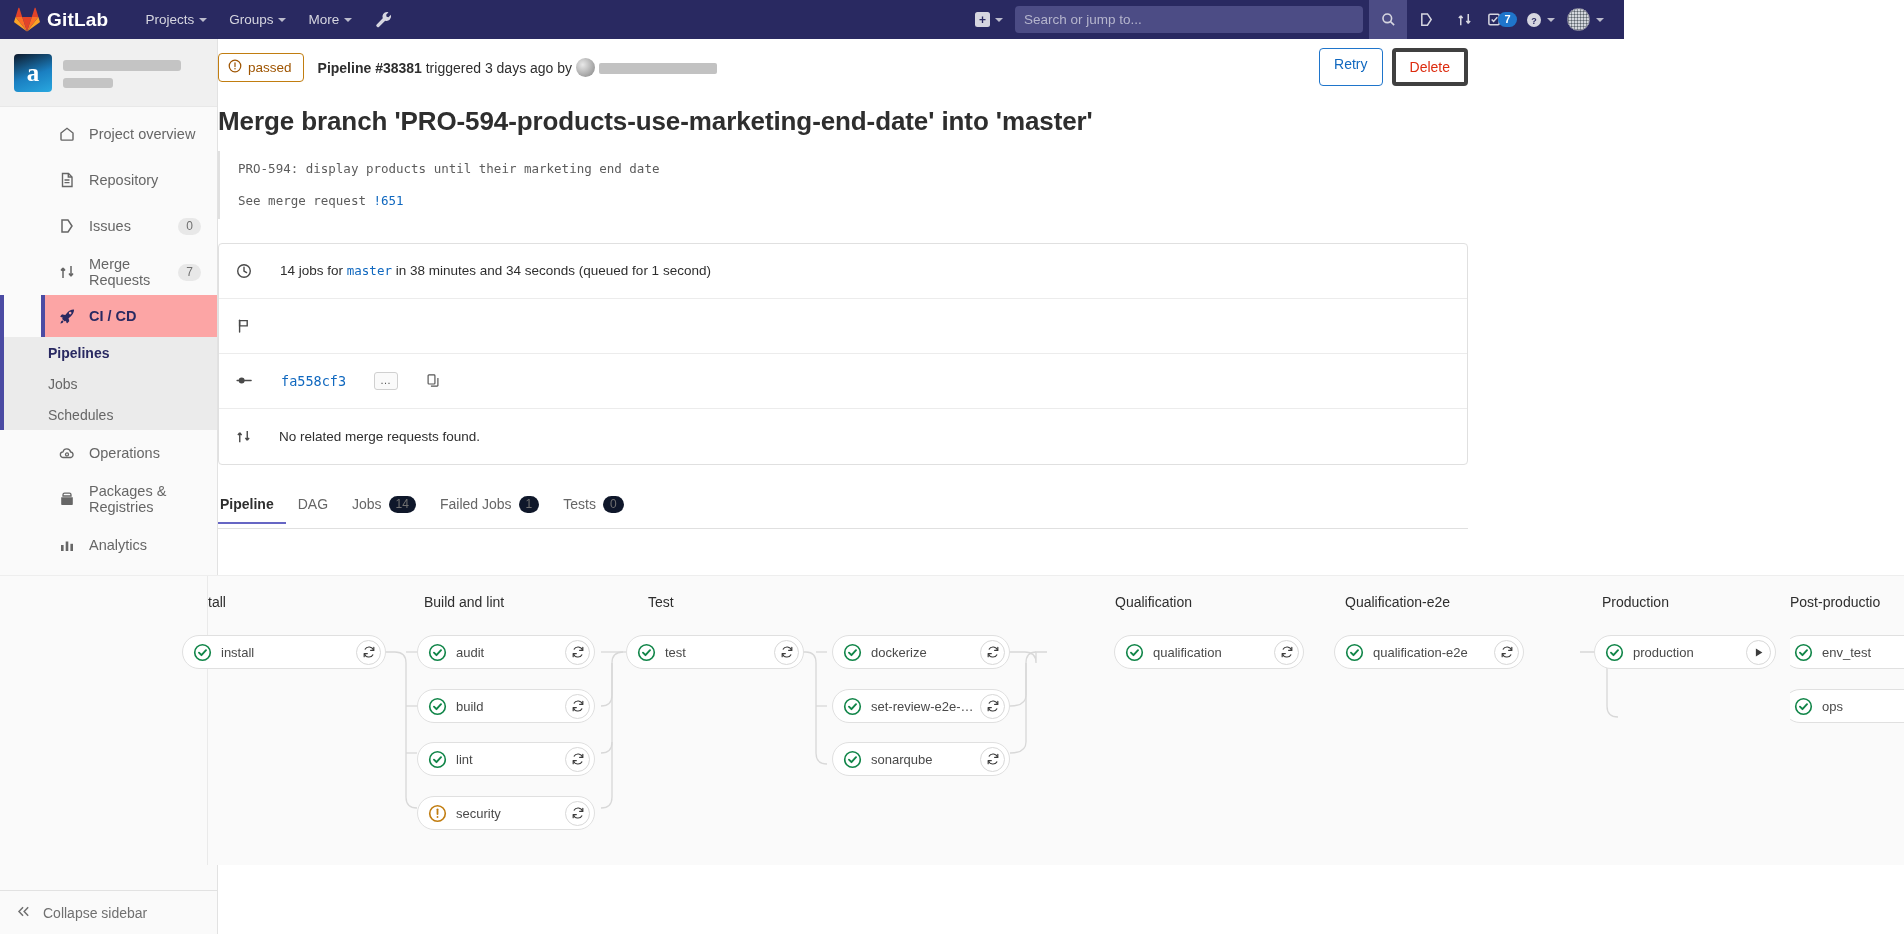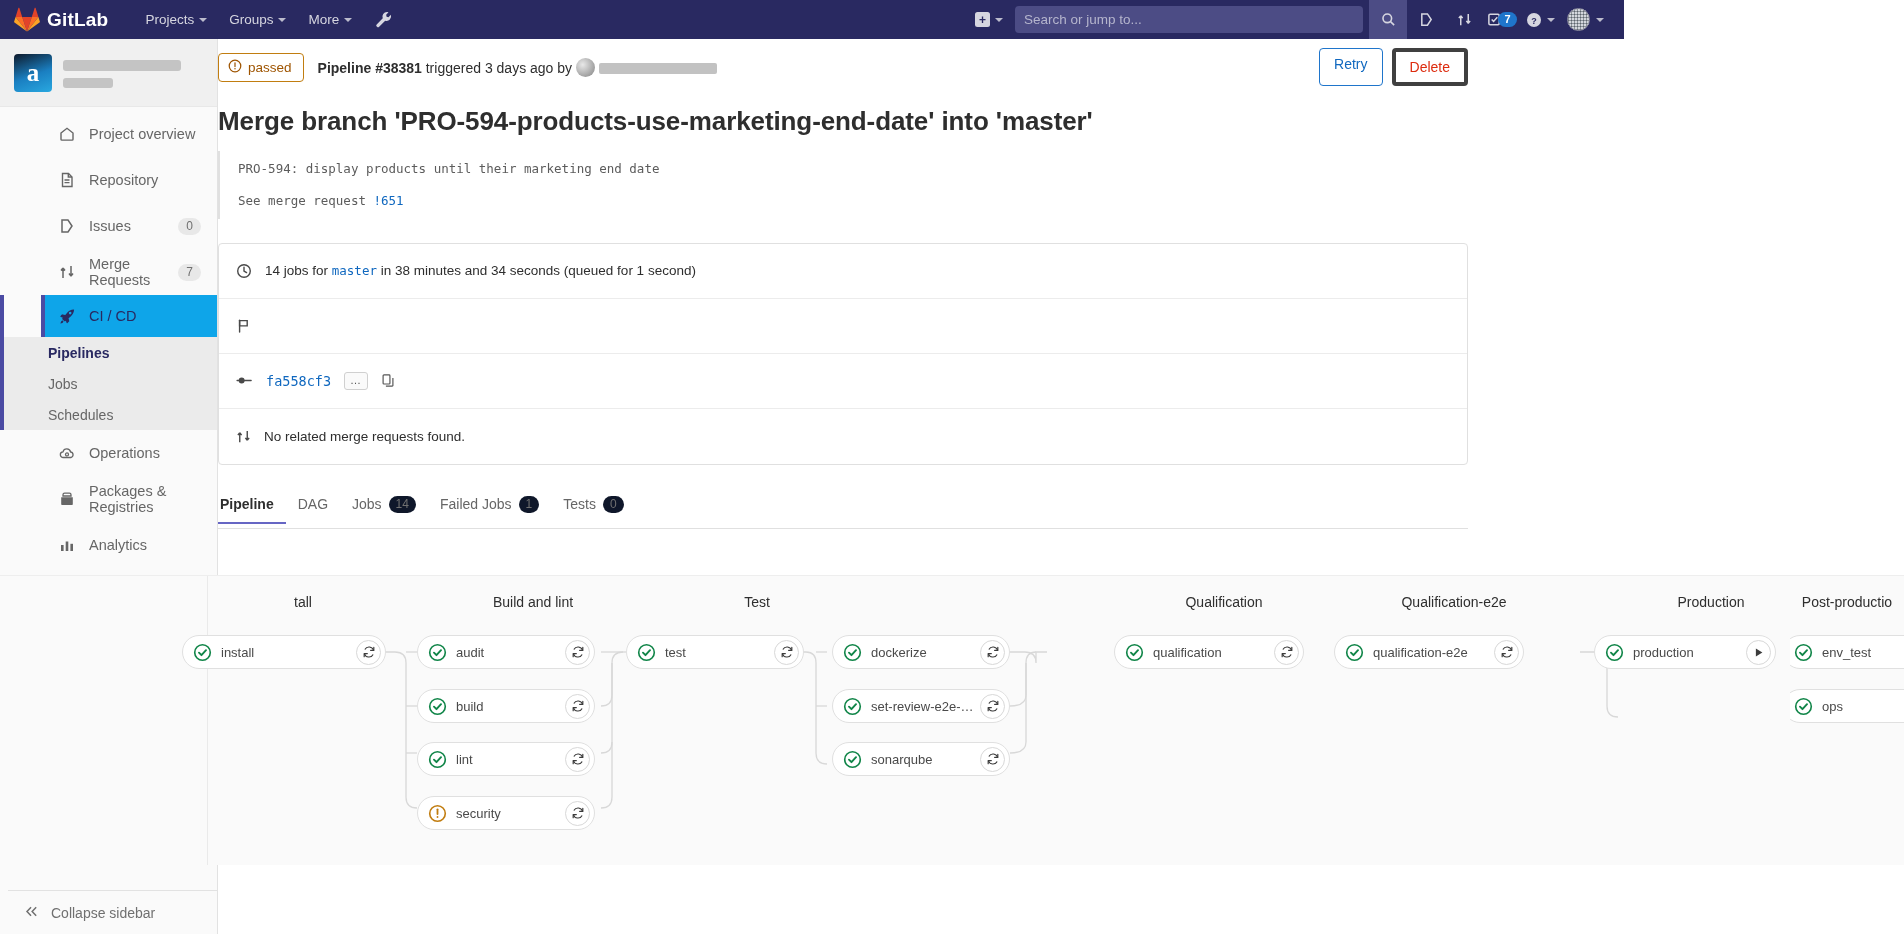--- a/index.html
+++ b/index.html
@@ -90,40 +90,39 @@
   .nav-item {
     display:flex; align-items:center; height:46px; padding: 0 16px;
     color:#666; font-size:14.5px; cursor:pointer; position:relative;margin-left:41px;
   }
   .nav-item .ni-icon { width:20px; display:flex; align-items:center; justify-content:center; margin-right:12px; color:#666; flex:none;}
   .nav-item .ni-label { flex:1; }
   .nav-item .ni-count {
     background:#e8e8e8; color:#707070; font-size:12px; border-radius:9px;
     padding: 2px 8px; line-height:13px;
   }
-  .nav-item.active { color:#292961; font-weight:400; background:#0ea5e9; }
+  .nav-item.active { color:#292961; font-weight:700; background:#fca5a5; }
   .nav-item.active .ni-icon { color:#292961; }
   .nav-item.active::before {
     content:""; position:absolute; left:0; top:0; bottom:0; width:4px; background:#4b4ba3;
   }
   .sub-list { background:#ebebeb; }
   .sub-item {
     height:31px; display:flex; align-items:center; padding-left:48px;
     font-size:14px; color:#666; cursor:pointer; position:relative;
   }
   .sub-item.active { color:#292961; font-weight:700; }
   .sub-wrap { position:relative; }
   .sub-wrap::before {
     content:""; position:absolute; left:0; top:0; bottom:0; width:4px; background:#4b4ba3;
   }
   .collapse-bar {
     height:44px; border-top:1px solid #e2e2e2; display:flex; align-items:center;
     padding-left:16px; color:#707070; font-size:14px; cursor:pointer; gap:12px;
     background:#fafafa;
-    margin-left:8px;
   }
 
   .breadcrumbs {
     display:flex; align-items:center; height:42px; padding-left:218px;
     font-size:13.5px; color:#666; gap:7px;
   }
   .bc-sep { color:#aaa; font-size:12px; }
   .bc-avatar { width:15px;height:15px;border-radius:50%; background:linear-gradient(160deg,#0e1a2b 0%, #1a7fc1 55%, #29a8e0 100%); flex:none;}
   .bc-redact { background:#c2c2c2; height:11px; border-radius:2px; display:inline-block; }
   .bc-link { color:#666; cursor:pointer; }
@@ -162,21 +161,21 @@
     margin: 14px 0 0 218px; border-left:2px solid #e0e0e0; padding: 2px 0 2px 18px;
     font-family:"DejaVu Sans Mono", monospace; font-size:12.5px; color:#5c5c5c; line-height: 2.55;
   }
   .commit-desc a { color:#1068bf; text-decoration:none; cursor:pointer;}
 
   .info-card {
     margin: 24px 0 0 218px; width: 1250px;
     border:1px solid #e0e0e0; border-radius:4px; background:#fff;
   }
   .info-row {
-    display:flex; align-items:center; gap:13px; padding: 0 17px;
+    display:flex; align-items:center; gap:28px; padding: 0 17px;
     height:55px; border-bottom:1px solid #ececec; font-size:13.5px; color:#2e2e2e;
   }
   .info-row:last-child { border-bottom:none; }
   .info-row .ir-icon { color:#4a4a4a; display:flex; align-items:center; flex:none;}
   .mono-blue { font-family:"DejaVu Sans Mono", monospace; color:#1068bf; font-size:12.5px; cursor:pointer;}
   .sha-link { font-family:"DejaVu Sans Mono", monospace; color:#1068bf; font-size:13.5px; cursor:pointer;}
   .ellipsis-btn {
     border:1px solid #d0d0d0; border-radius:3px; background:#fafafa;
     font-size:11px; color:#555; padding:0 5px; height:18px; line-height:15px; cursor:pointer;
     letter-spacing:1px;
@@ -202,21 +201,21 @@
   }
   .graph {
     position:absolute; top:575px; left:0px; width:1904px; height:290px;
     background:#fafafa; border-top:1px solid #eee;
     pointer-events:auto; overflow:hidden;
   }
   .stage-col {
     position:absolute; top:0; width:218px; height:290px;
   }
   .stage-head {
-    font-size:14px; color:#2e2e2e; padding: 18px 0 0 0; white-space:nowrap;text-align:center;
+    font-size:14px; color:#2e2e2e; padding: 18px 0 0 0; white-space:nowrap;
   }
   .job-pill {
     position:absolute; display:flex; align-items:center;
     height:34px; width:178px;
     background:#fff; border:1px solid #e0e0e0; border-radius:17px;
     padding: 0 4px 0 9px; cursor:pointer; z-index:3;
   }
   .job-status { flex:none; width:20px; height:20px; display:flex; align-items:center; justify-content:center; }
   .job-label {
     flex:1; font-size:13px; color:#4a4a4a; margin-left:9px;

